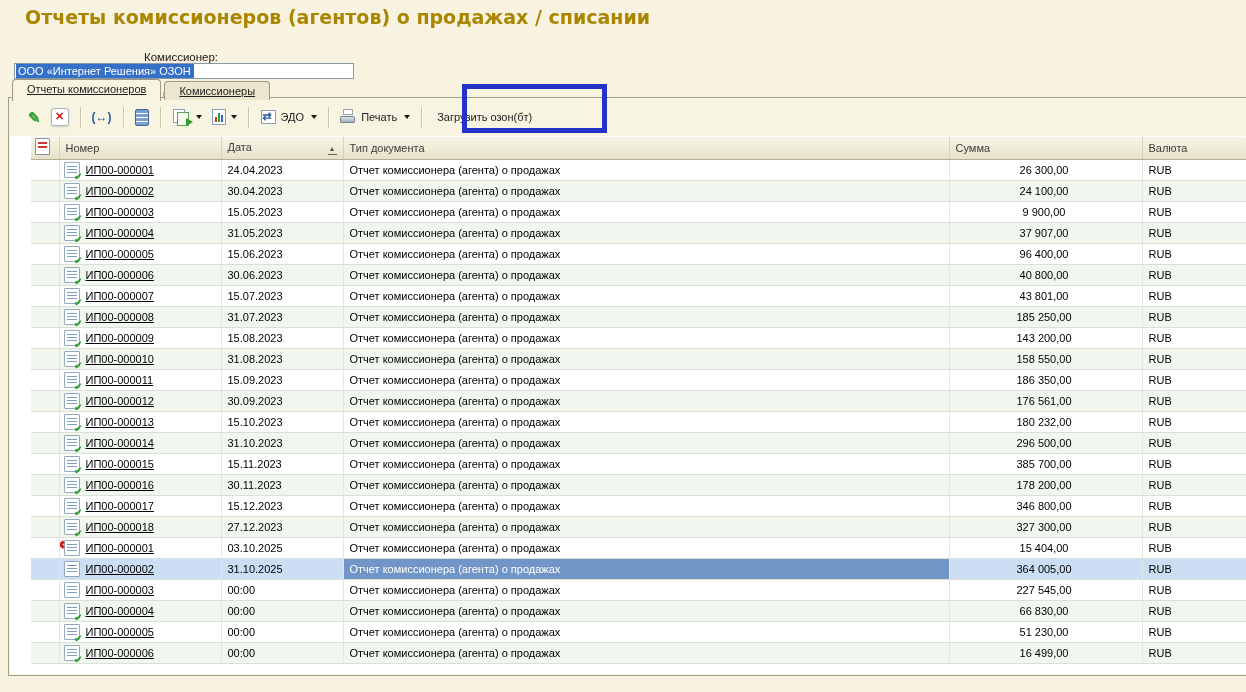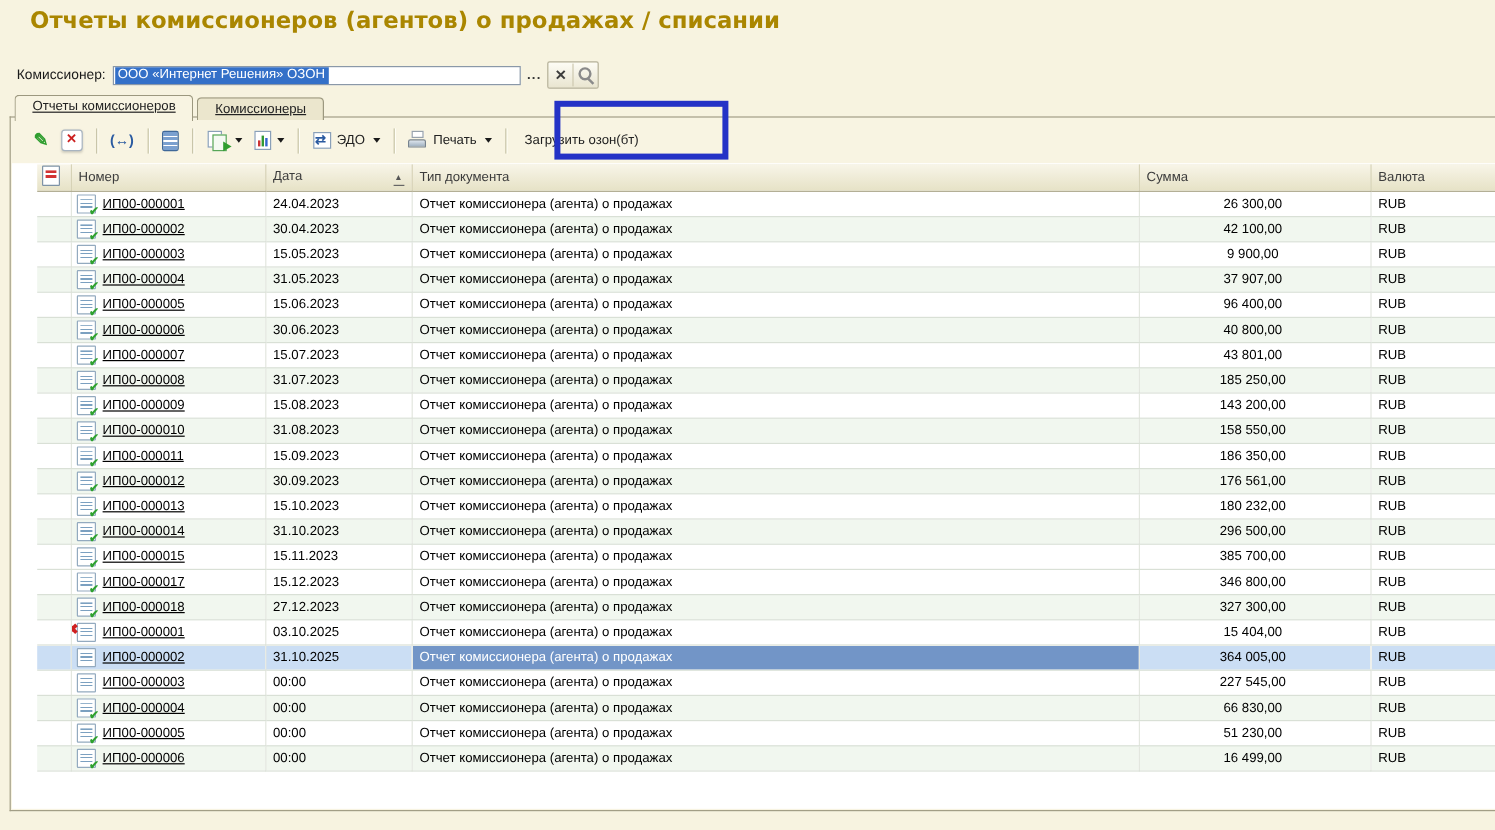--- a/index.html
+++ b/index.html
@@ -9,21 +9,21 @@
     font-family:"Liberation Sans", sans-serif;
     -webkit-font-smoothing:antialiased;
   }
   
   .page-title {
     position:absolute; left:14px; top:6px;
     font-family:"DejaVu Sans", sans-serif;
     font-size:19px; font-weight:bold; color:#aa8600;margin-left:11px;
   }
   
-  .field-row { position:absolute; left:14px; top:51px; display:flex; align-items:center; }
+  .field-row { position:absolute; left:14px; top:51px; display:flex; align-items:center;flex-direction:column; }
   .field-label { font-size:11.5px; color:#1a1a1a; margin-right:6px; }
   .combo-input {
     width:340px; height:16px; box-sizing:border-box;
     border:1px solid #8a98a8; background:#fff;
     display:flex; align-items:center; padding-left:1px; overflow:hidden;
   }
   .value-selected { background:#3470c8; color:#fff; font-size:11px; padding:1px 3px 2px 2px; white-space:nowrap; }
   .ellipsis-btn { font-size:11px; font-weight:bold; color:#333; padding:0 5px; letter-spacing:1px; cursor:default; }
   .icon-group {
     display:flex; align-items:center; height:21px;
@@ -222,21 +222,21 @@
           <tr class="alt">
     <td class="c-state"></td>
     <td class="c-number">
       <span class="num-wrap">
         <span class="doc-icon posted"></span>
         <span>ИП00-000002</span>
       </span>
     </td>
     <td class="c-date">30.04.2023</td>
     <td class="c-doctype">Отчет комиссионера (агента) о продажах</td>
-    <td class="c-sum">42 100,00</td>
+    <td class="c-sum">24 100,00</td>
     <td class="c-currency">RUB</td>
   </tr>
           <tr>
     <td class="c-state"></td>
     <td class="c-number">
       <span class="num-wrap">
         <span class="doc-icon posted"></span>
         <span>ИП00-000003</span>
       </span>
     </td>
@@ -392,20 +392,33 @@
     <td class="c-state"></td>
     <td class="c-number">
       <span class="num-wrap">
         <span class="doc-icon posted"></span>
         <span>ИП00-000015</span>
       </span>
     </td>
     <td class="c-date">15.11.2023</td>
     <td class="c-doctype">Отчет комиссионера (агента) о продажах</td>
     <td class="c-sum">385 700,00</td>
+    <td class="c-currency">RUB</td>
+  </tr>
+          <tr class="alt">
+    <td class="c-state"></td>
+    <td class="c-number">
+      <span class="num-wrap">
+        <span class="doc-icon posted"></span>
+        <span>ИП00-000016</span>
+      </span>
+    </td>
+    <td class="c-date">30.11.2023</td>
+    <td class="c-doctype">Отчет комиссионера (агента) о продажах</td>
+    <td class="c-sum">178 200,00</td>
     <td class="c-currency">RUB</td>
   </tr>
           <tr>
     <td class="c-state"></td>
     <td class="c-number">
       <span class="num-wrap">
         <span class="doc-icon posted"></span>
         <span>ИП00-000017</span>
       </span>
     </td>

